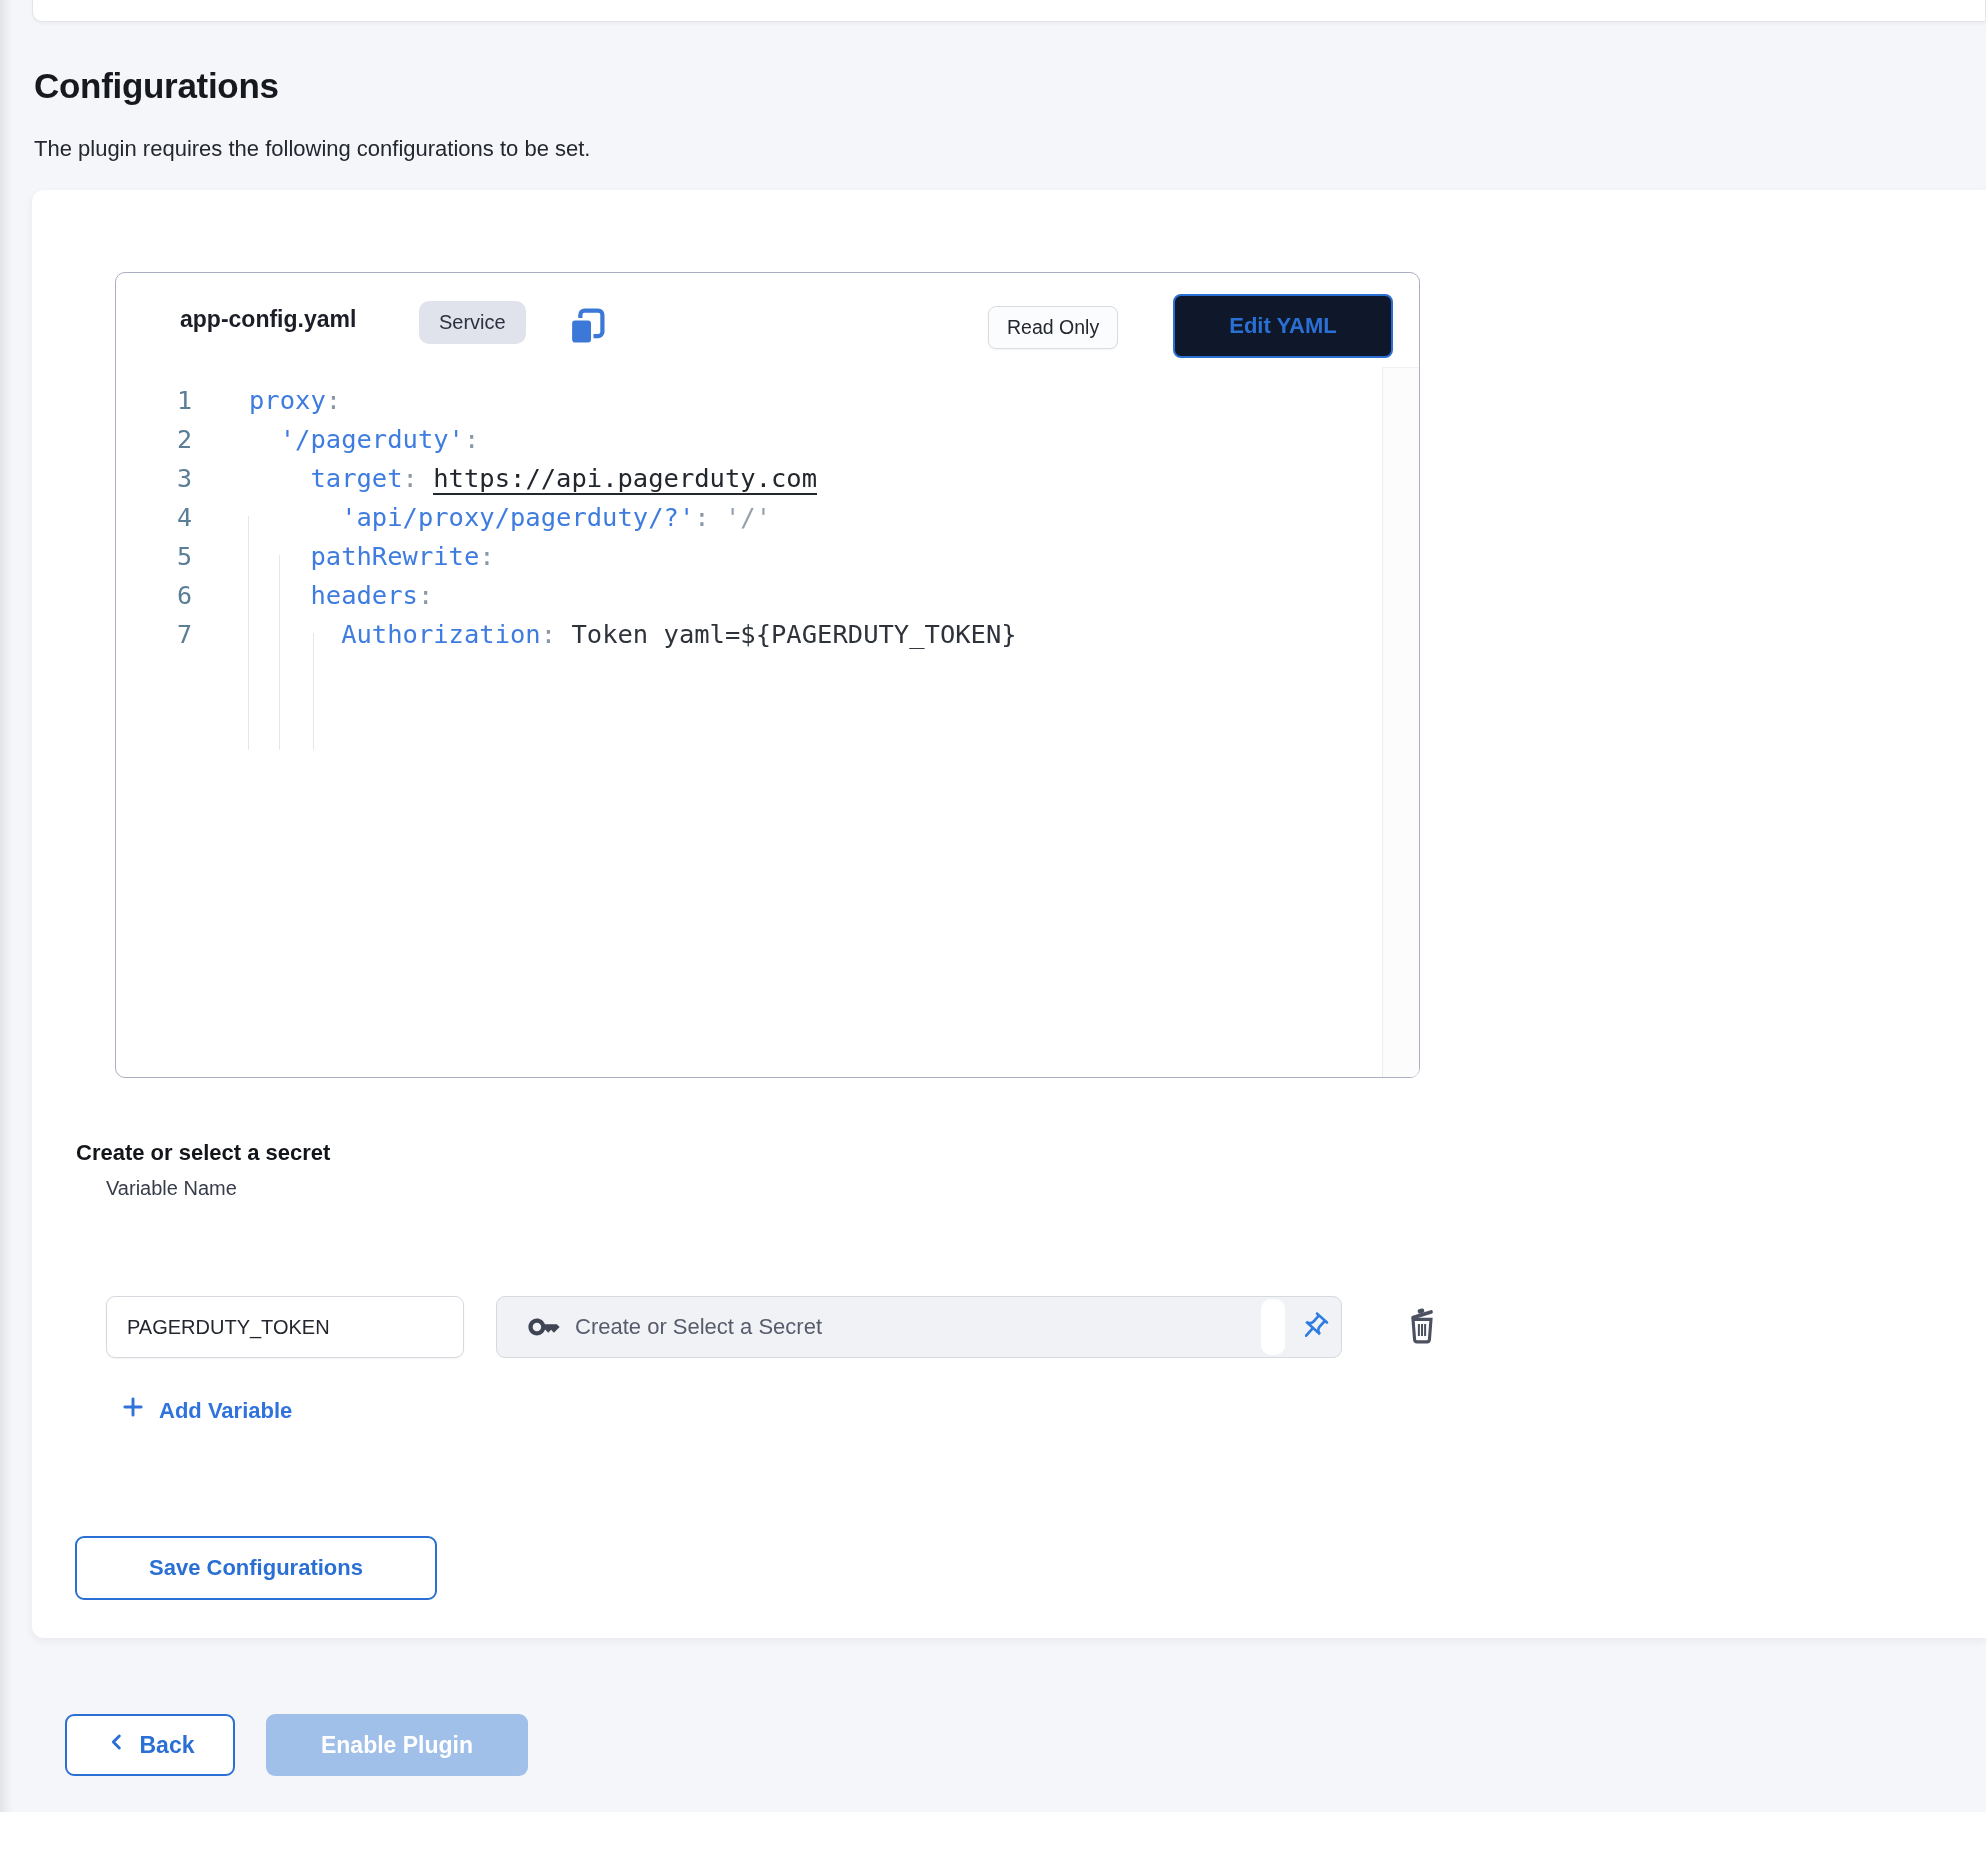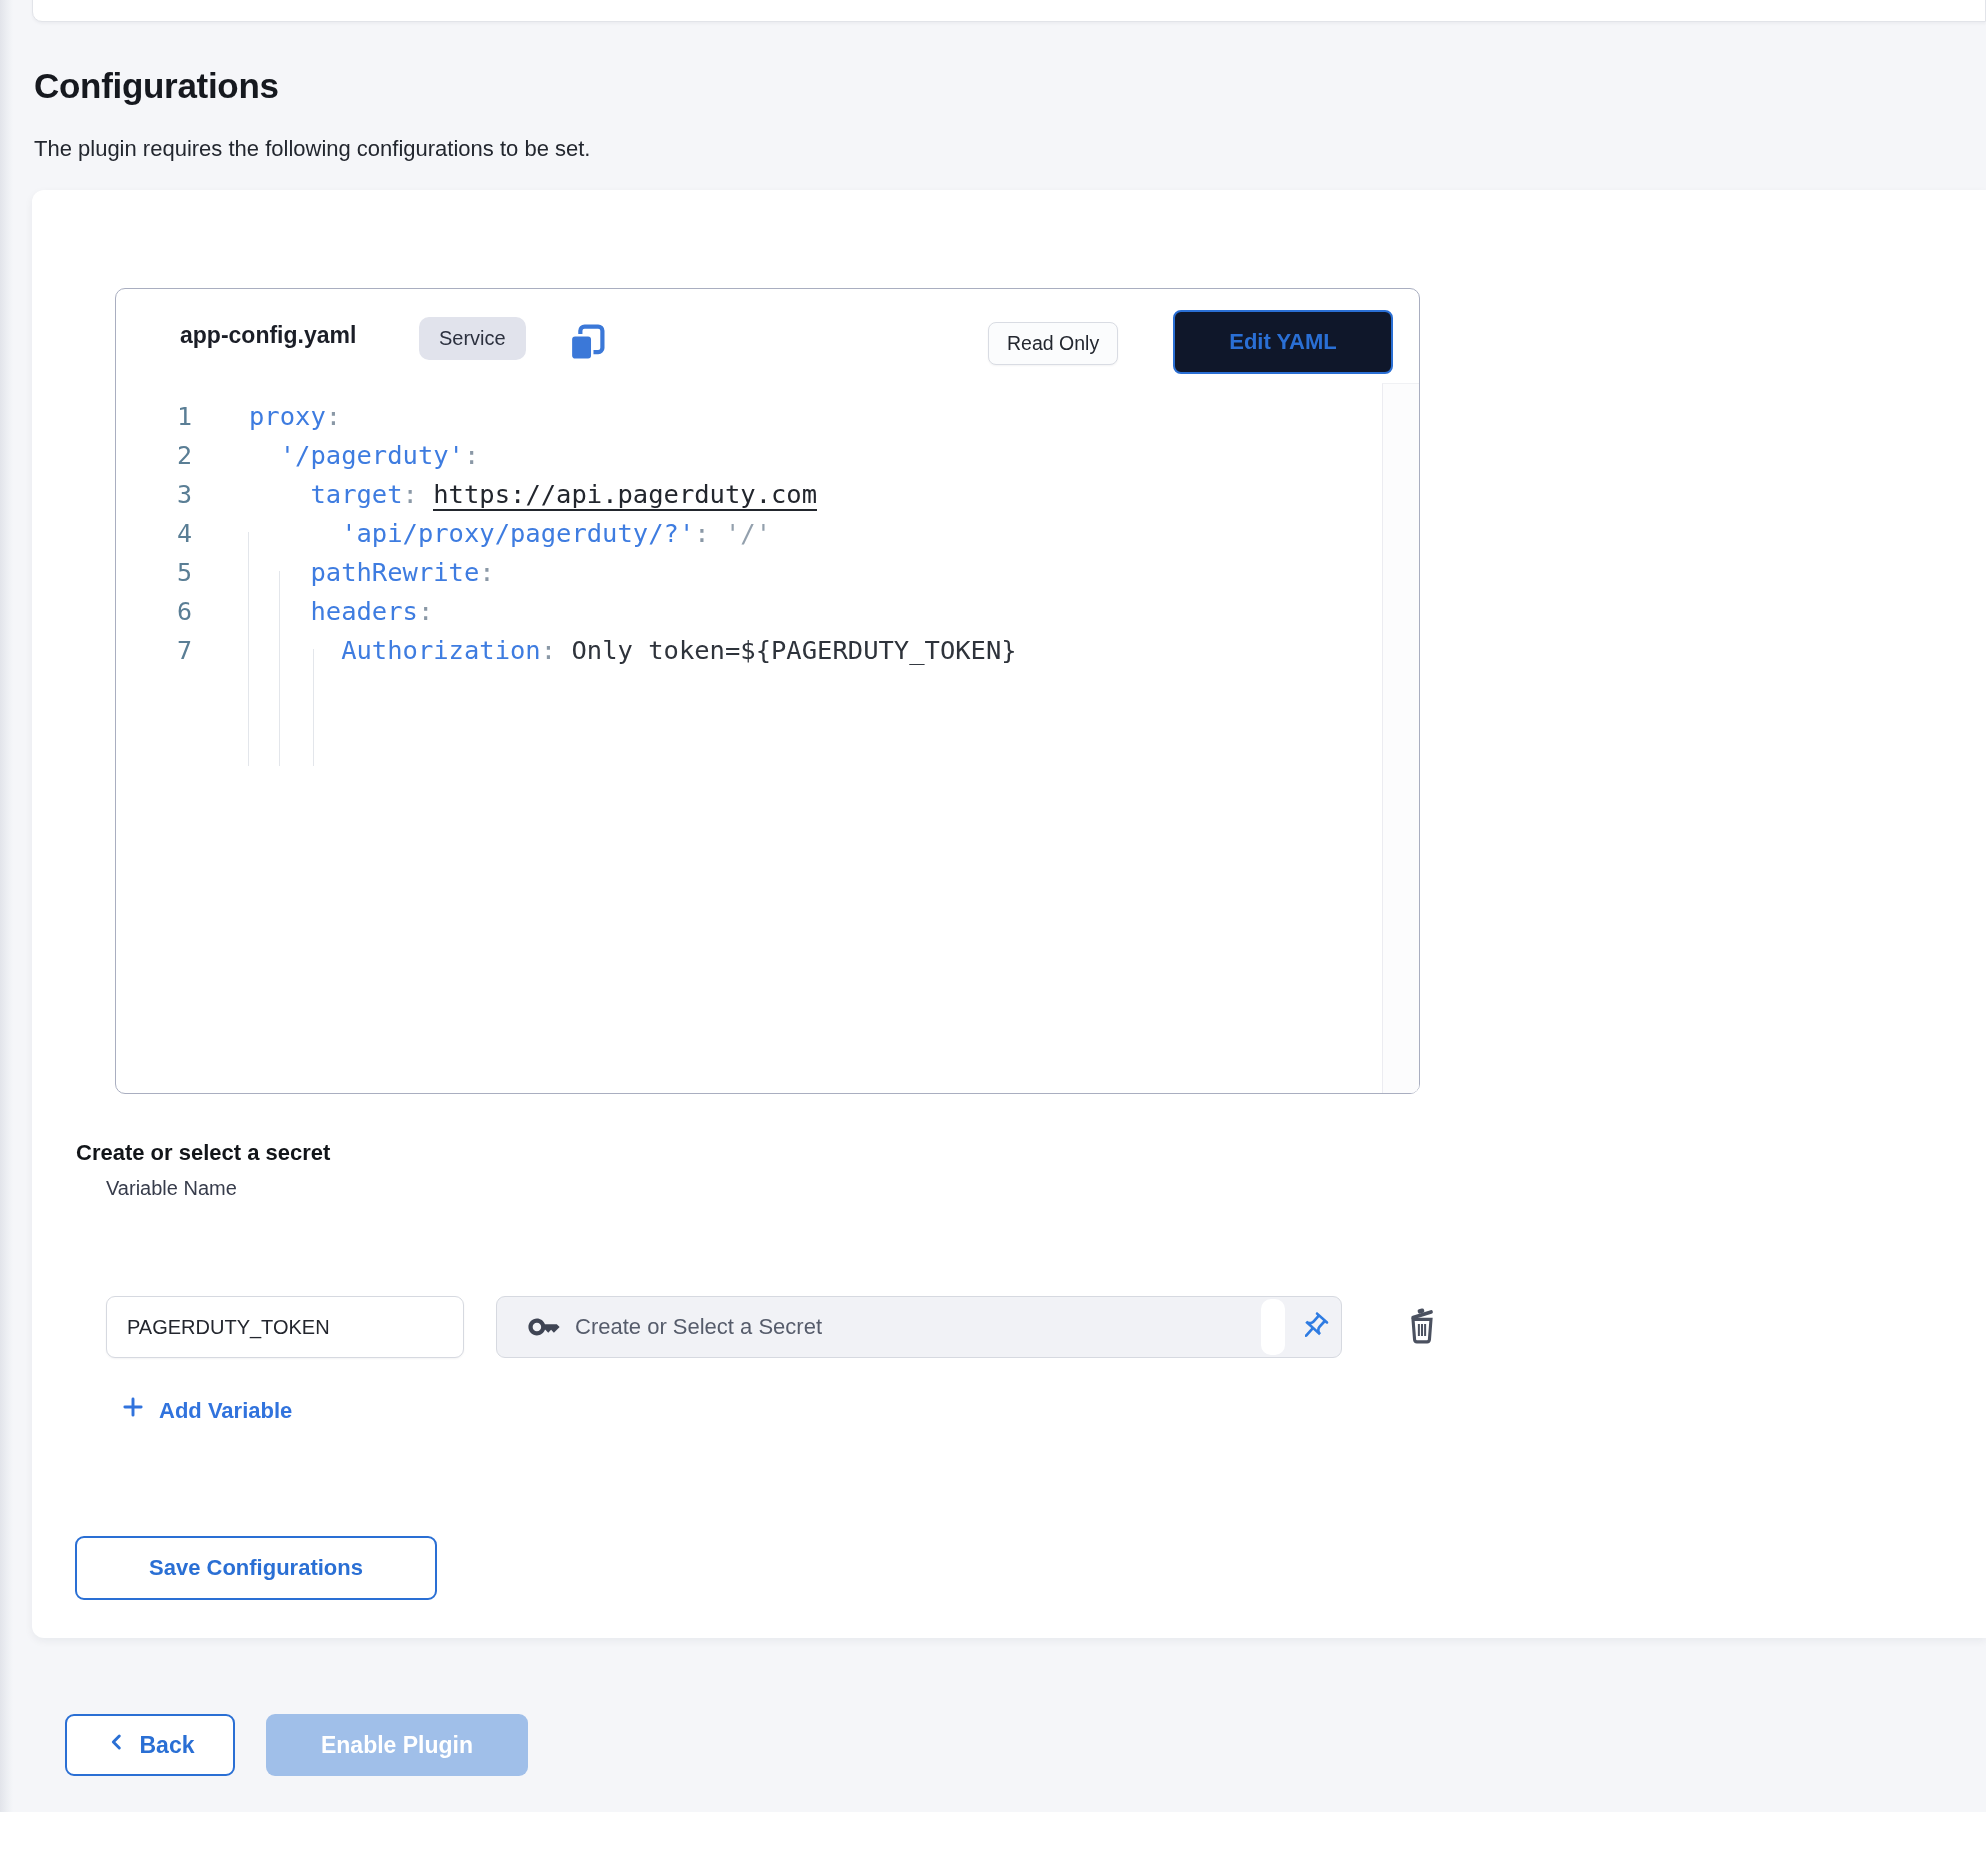--- a/index.html
+++ b/index.html
@@ -14,21 +14,21 @@
     border:1px solid #e2e4e9; border-bottom-left-radius:10px; box-shadow:0 2px 3px rgba(20,28,50,.04); }
   .bottom-band { position:absolute; left:0; top:1812px; width:1986px; height:44px; background:#fff; }
 
   .page-title { position:absolute; left:34px; top:66px; font-size:35px; font-weight:700; color:#16191f; letter-spacing:-.3px; }
   .page-subtitle { position:absolute; left:34px; top:136px; font-size:22px; color:#23272f; }
 
   .panel { position:absolute; left:32px; top:190px; width:1954px; height:1448px; background:#fff;
     border-radius:12px 0 0 12px; box-shadow:0 3px 8px rgba(25,32,56,.06); }
 
   
-  .editor { position:absolute; left:83px; top:98px; width:1305px; height:806px; background:#fff;
+  .editor { position:absolute; left:83px; top:82px; width:1305px; height:806px; background:#fff;
     border:1.5px solid var(--c-panel-border,#a9aec0); border-radius:10px; }
   .ed-title { position:absolute; left:64px; top:33px; font-size:23px; font-weight:700; color:#1b1e27; }
   .badge { position:absolute; left:303px; top:28px; height:43px; line-height:43px; padding:0 20px;
     background:var(--c-badge-bg,#e1e3ec); border-radius:10px; font-size:20px; color:#2c313f; }
   .copy-btn { position:absolute; left:450px; top:32px; width:42px; height:44px; cursor:pointer; border:none; background:none; }
   .readonly { position:absolute; left:872px; top:33px; height:43px; line-height:40px; padding:0 18px;
     background:#fbfcfd; border:1.5px solid #d9dce3; border-radius:8px; font-size:19.5px; color:#23272f;
     box-shadow:0 1px 2px rgba(16,24,40,.05); }
   .edit-yaml { position:absolute; left:1057px; top:21px; width:220px; height:64px; background:#0f172a;
     border:2px solid var(--c-accent,#2a6fd4); border-radius:8px; color:var(--c-accent,#2a6fd4);
@@ -122,21 +122,21 @@
             <div>6</div>
             <div>7</div>
           </div>
         <div class="ccontent">
             <div class="code-line"><span class="tok-key">proxy</span><span class="tok-punc">:</span></div>
             <div class="code-line"><span class="tok-muted">  </span><span class="tok-key">'/pagerduty'</span><span class="tok-punc">:</span></div>
             <div class="code-line"><span class="tok-muted">    </span><span class="tok-key">target</span><span class="tok-punc">: </span><span class="tok-link">https://api.pagerduty.com</span></div>
             <div class="code-line"><span class="tok-muted">      </span><span class="tok-key">'api/proxy/pagerduty/?'</span><span class="tok-punc">: </span><span class="tok-muted">'/'</span></div>
             <div class="code-line"><span class="tok-muted">    </span><span class="tok-key">pathRewrite</span><span class="tok-punc">:</span></div>
             <div class="code-line"><span class="tok-muted">    </span><span class="tok-key">headers</span><span class="tok-punc">:</span></div>
-            <div class="code-line"><span class="tok-muted">      </span><span class="tok-key">Authorization</span><span class="tok-punc">: </span><span class="tok-value">Only token=${PAGERDUTY_TOKEN}</span></div>
+            <div class="code-line"><span class="tok-muted">      </span><span class="tok-key">Authorization</span><span class="tok-punc">: </span><span class="tok-value">Token yaml=${PAGERDUTY_TOKEN}</span></div>
           </div>
         <div class="indent-guide guide-1"></div>
         <div class="indent-guide guide-2"></div>
         <div class="indent-guide guide-3"></div>
       </div>
       <div class="scroll-gutter"></div>
     </div>
 
     <div class="secret-title">Create or select a secret</div>
     <div class="var-label">Variable Name</div>

